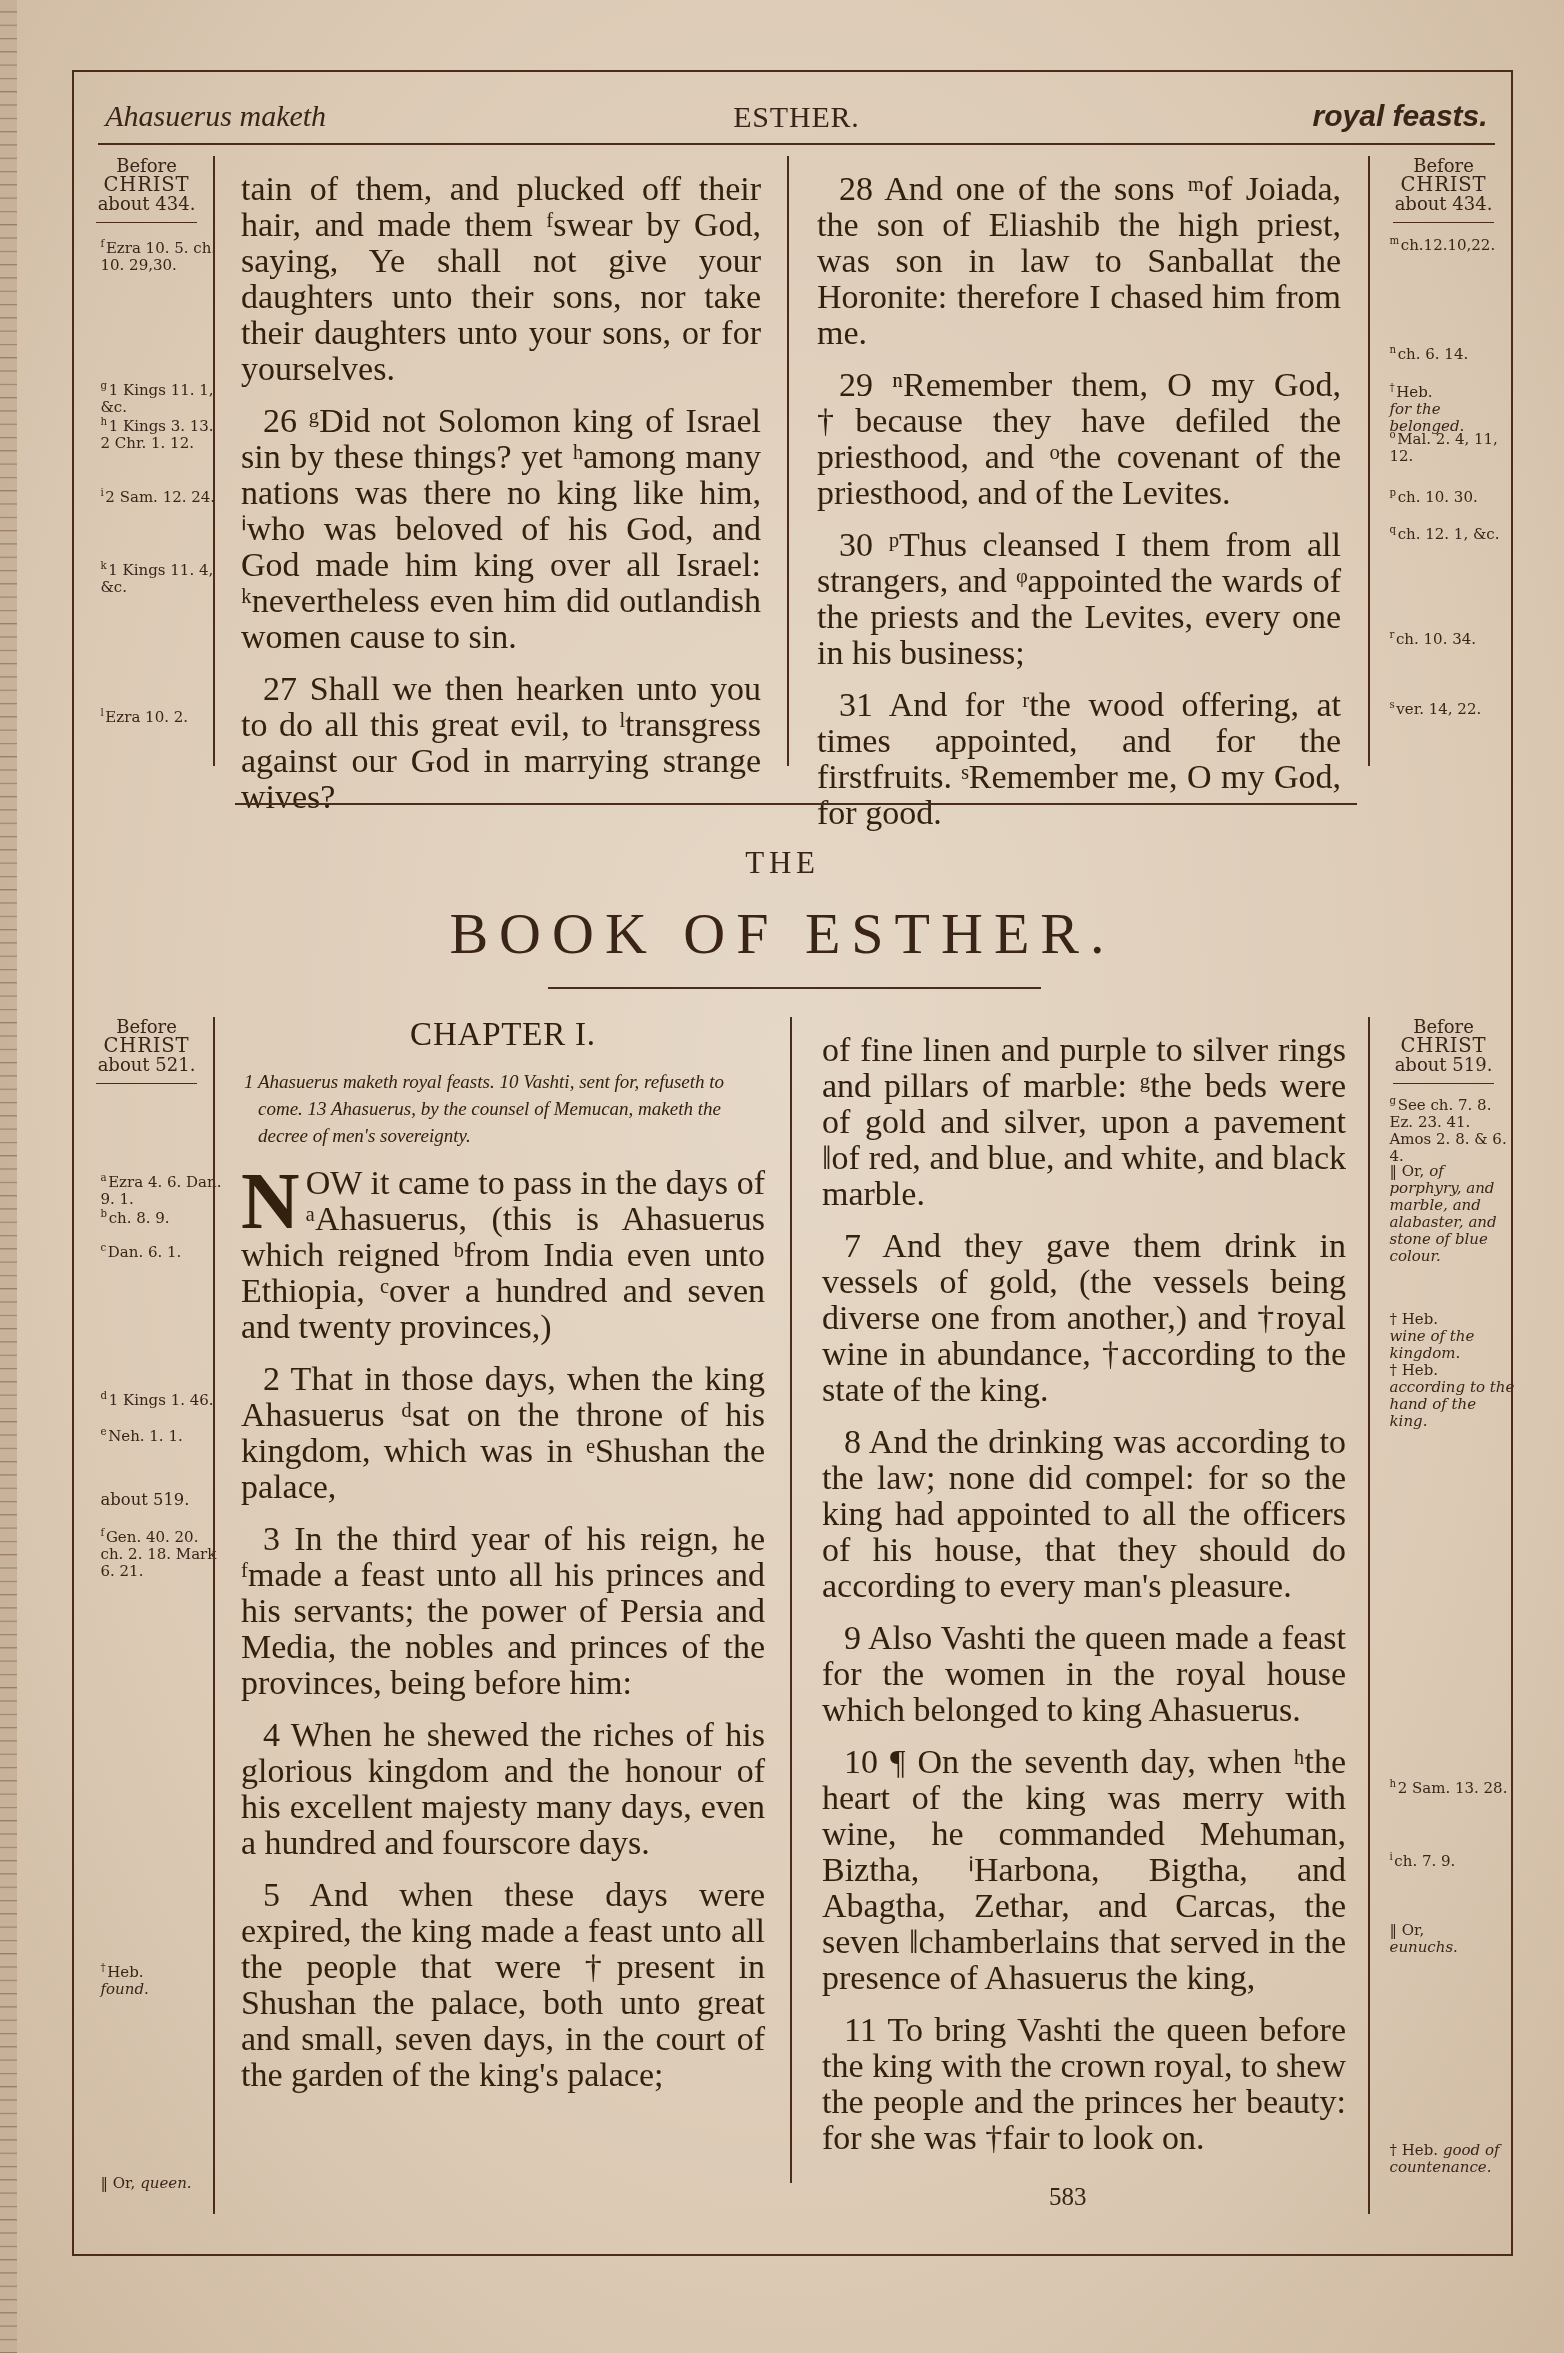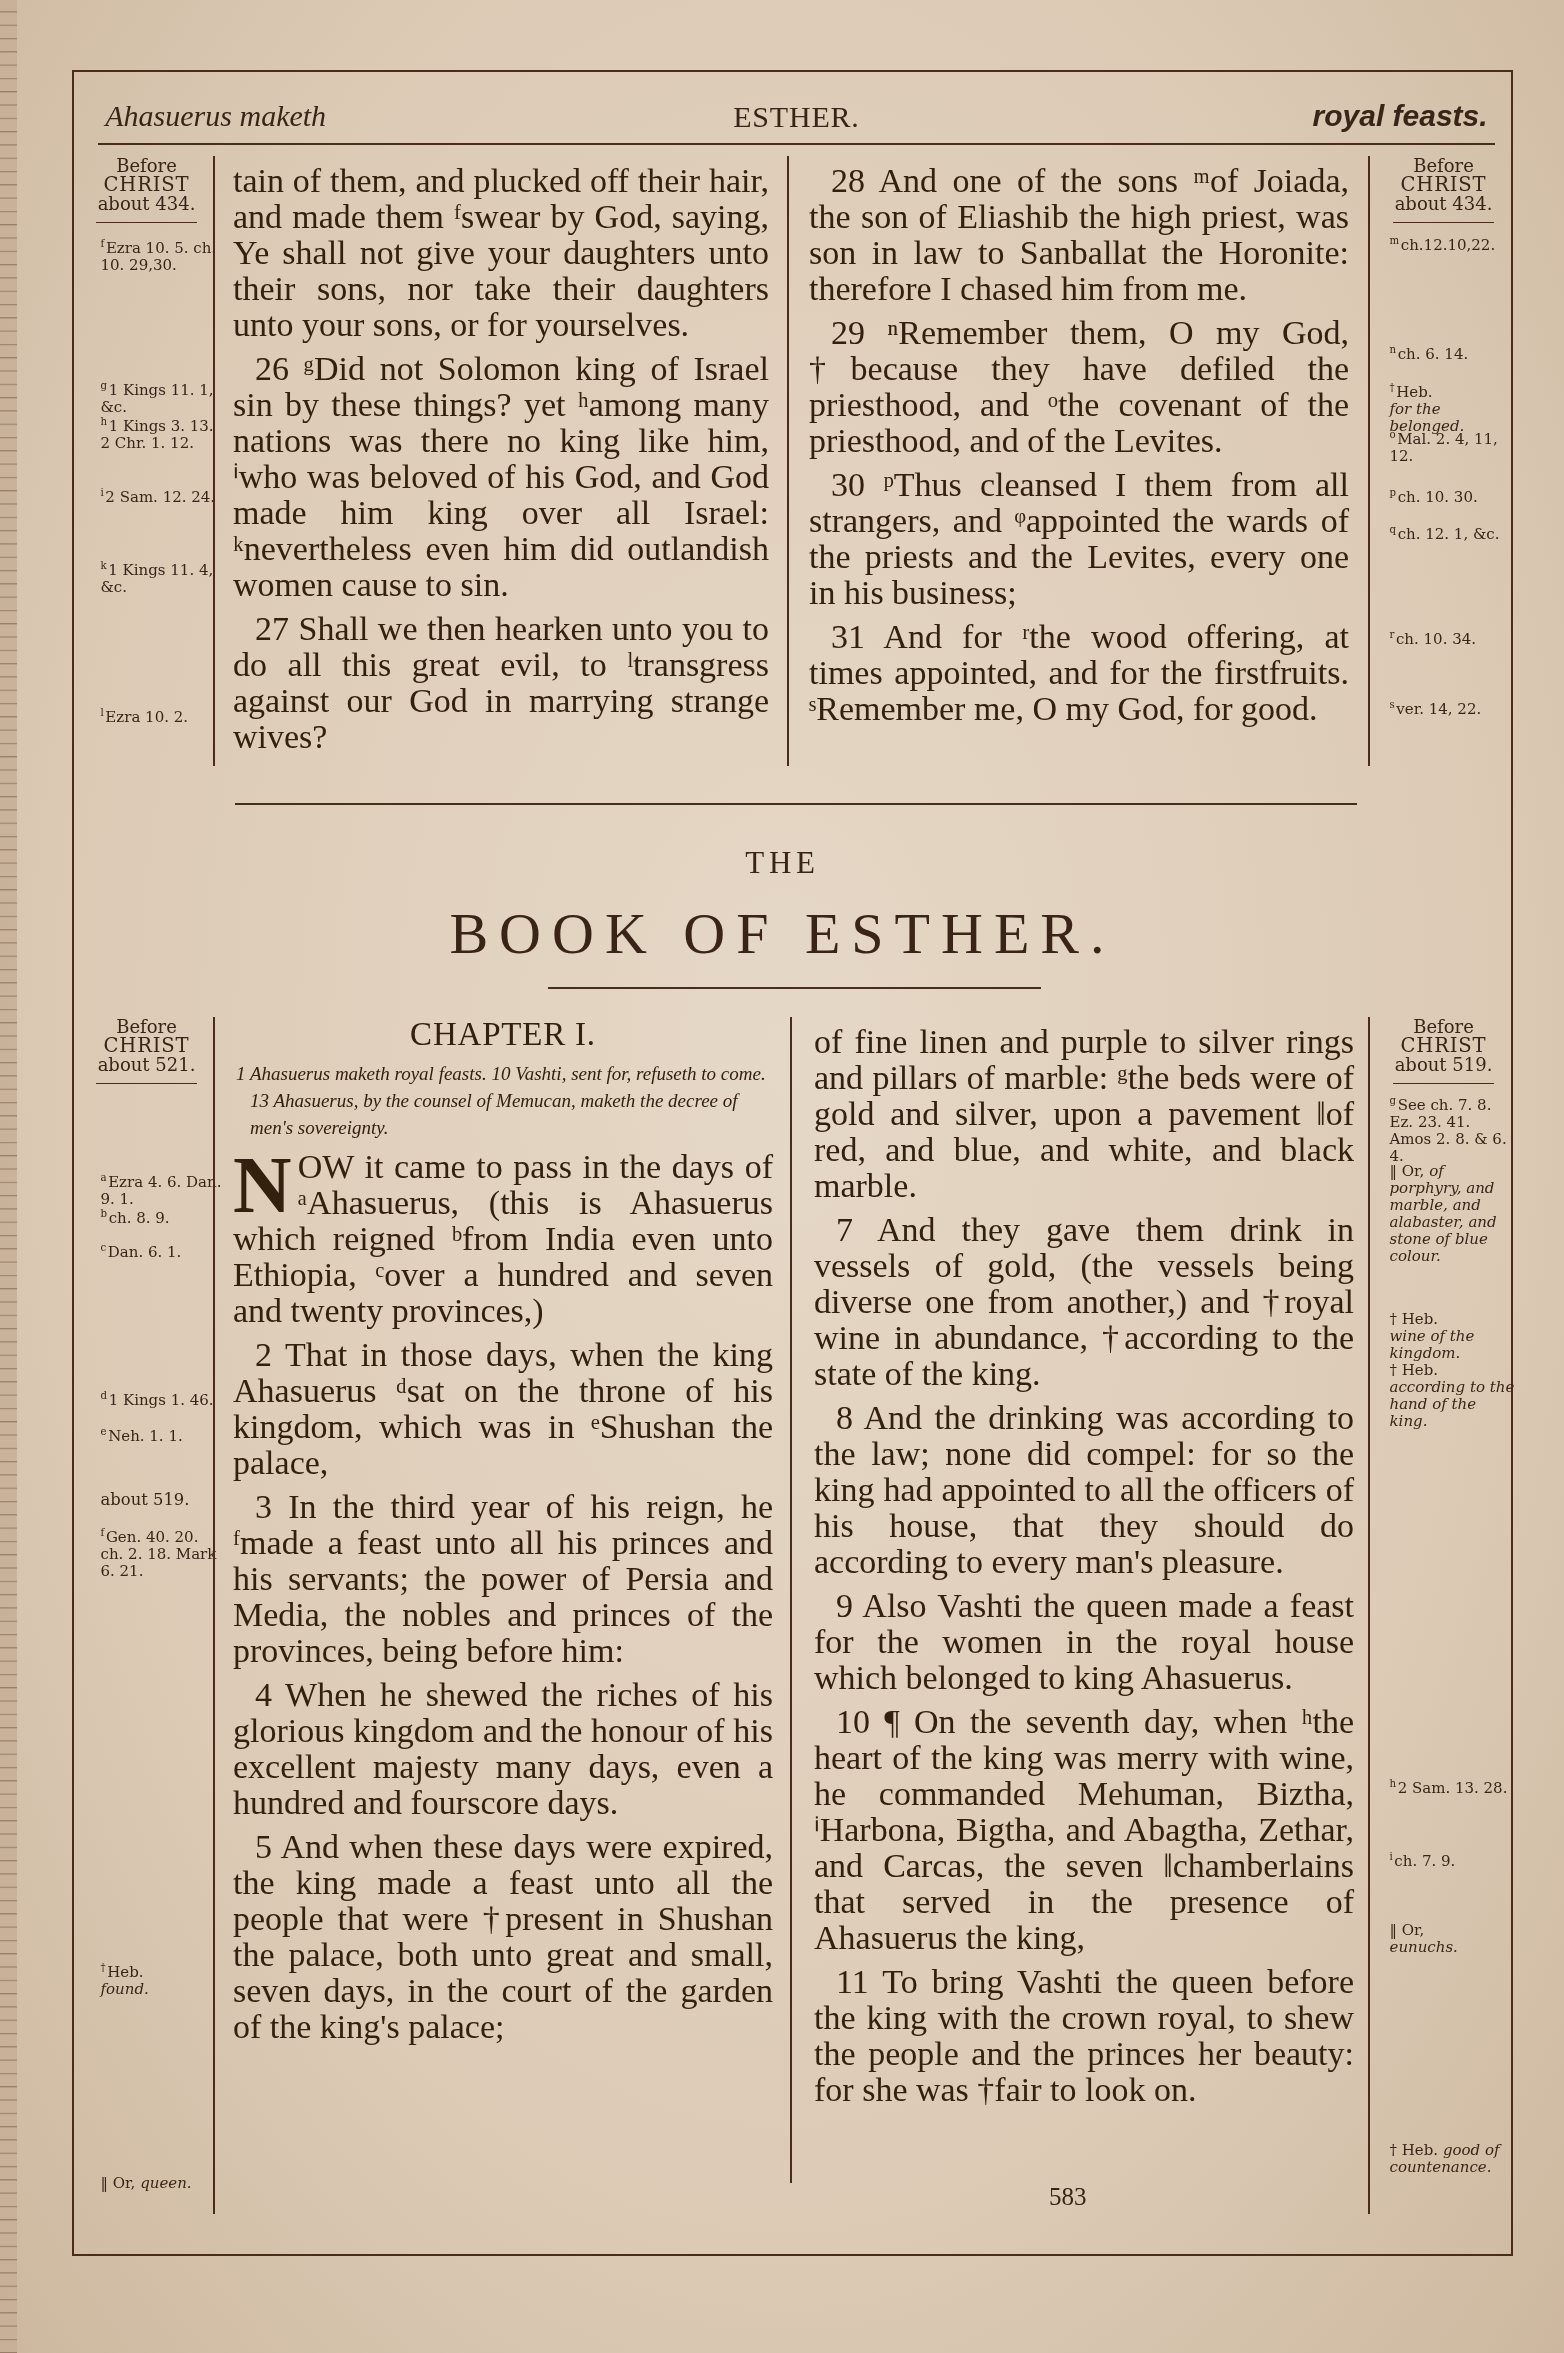--- a/index.html
+++ b/index.html
@@ -40,21 +40,21 @@
   .margin-col .rule { border-top: 1.6px solid #4b2c1c; margin: 9.4px 7.8px 7.8px; }
   .mnote { position: absolute; left: 12.5px; width: 125px; }
   .mnote .mk { font-size: 10.2px; vertical-align: super; margin-right: 1.6px; }
   .mnote .it { font-style: italic; }
   .col-rule { position: absolute; width: 1.6px; background: #4b2c1c; }
 
   .text-col {
     position: absolute; font-family: "Liberation Serif", serif; font-size: 34px; line-height: 36px;
     text-align: justify; color: #33200f;
   }
-  .text-col p { margin: 8px; }
+  .text-col p { margin: 16px; }
   .text-col .v { text-indent: 22px; }
 
   .hrule { position: absolute; height: 2.3px; background: #4b2c1c; }
   .book-the { position: absolute; left: 0; right: 0; top: 845px; text-align: center; font-size: 31px; letter-spacing: 4.7px; font-family: "Liberation Serif", serif; }
   .book-title { position: absolute; left: 0; right: 0; top: 900px; text-align: center; font-size: 58px; letter-spacing: 11px; font-family: "Liberation Serif", serif; }
 
   .chapter-head { text-align: center; font-size: 33px; margin-bottom: 3.1px; letter-spacing: 0.8px; }
   .summary { font-style: italic; font-size: 19px; line-height: 27px; text-indent: -14px; padding-left: 17px; text-align: left; margin-bottom: 4.7px !important; }
   .dropcap { float: left; font-size: 81px; line-height: 67px; margin: 3.1px 6.3px 0 0; font-weight: bold; }
   .page-num { position: absolute; left: 1049px; top: 2183px; font-size: 25px; font-family: "Liberation Serif", serif; }

